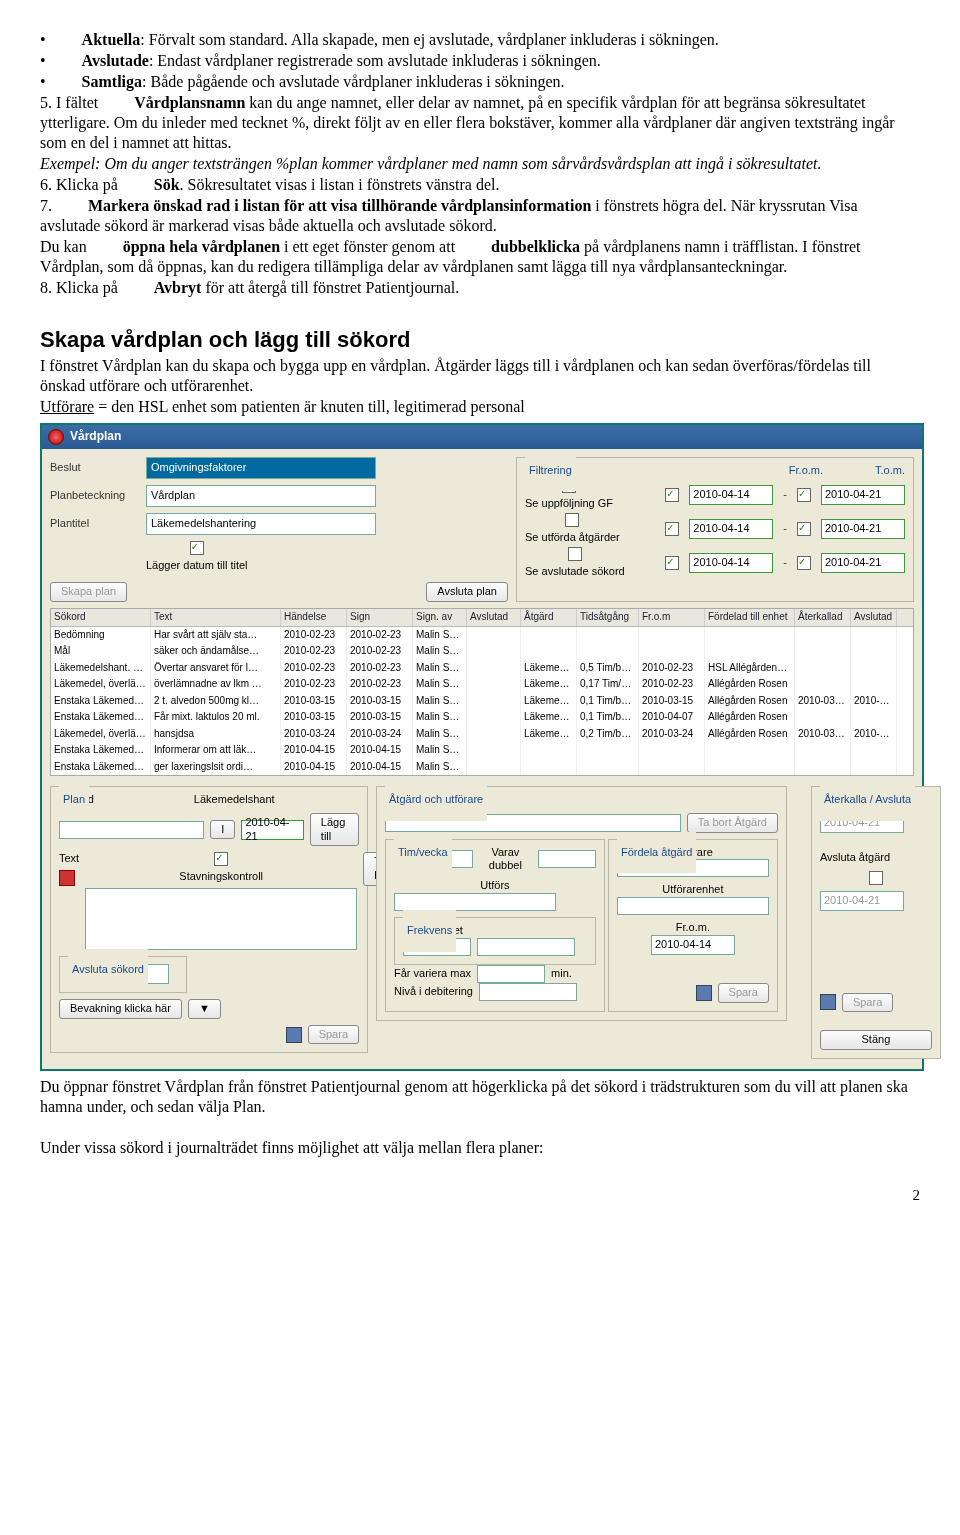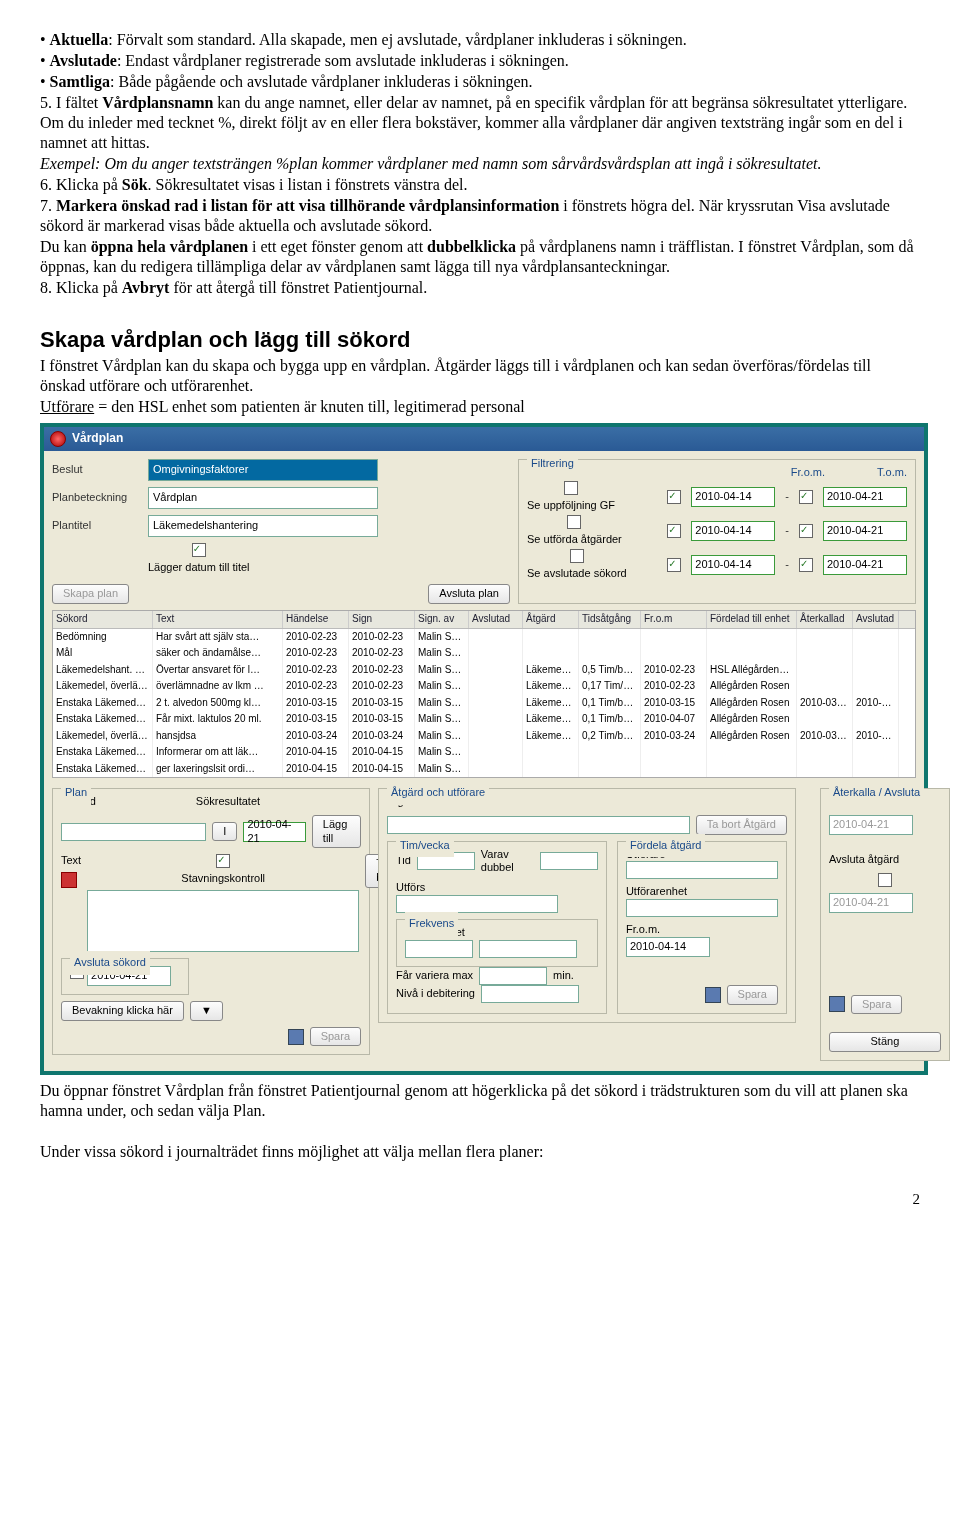--- a/index.html
+++ b/index.html
@@ -9,35 +9,35 @@
     color: #000;
     background: #fff;
     margin: 0;
     padding: 30px 40px 30px 40px;
     width: 960px;
     box-sizing: border-box;
   }
   .text-block p {
     margin: 0 0 1px 0;
   }
-  .bold { font-weight: bold; }
+  .bold { font-weight: bold; margin-left: 32px; }
   .italic { font-style: italic; }
   h2.section {
     font-family: Arial, Helvetica, sans-serif;
     font-weight: bold;
     font-size: 22px;
     margin: 28px 0 2px 0;
   }
   
   .app {
     font-family: Tahoma, Arial, sans-serif;
     font-size: 11px;
     color: #000;
     background: #ece9d8;
-    border: 4px solid #0f766e;
+    border: 2px solid #0f766e;
     width: 880px;
     margin: 6px 0 6px 0;
   }
   .titlebar {
     background: linear-gradient(#3a6ea5, #2a5a95);
     color: #fff;
     padding: 4px 6px;
     display: flex;
     align-items: center;
     gap: 6px;
@@ -94,21 +94,21 @@
   }
   .btn.disabled{ color:#999; }
   .fieldset {
     border:1px solid #b8b8a8;
     padding: 6px 8px 8px 8px;
     position:relative;
     background:#ece9d8;
   }
   .fieldset > .legend {
     position:absolute;top:-8px;left:8px;
-    background:#ece9d8;padding:5px 4px;color:#1a4a8a;font-size:11px;
+    background:#ece9d8;padding:14px 4px;color:#1a4a8a;font-size:11px;
   }
   .filterbox {
     width: 380px;
   }
   .filtrow{display:flex;align-items:center;gap:10px;margin:2px 0;}
   .dateinp {
     background:#fff;border:1px solid #7a9;padding:1px 3px;width:76px;height:16px;
     display:inline-flex;align-items:center;font-size:11px;
   }
   .dateinp.green{border-color:#3a9a3a;}
@@ -404,21 +404,21 @@
           <div class="gc"></div>
         </div>
       </div>
   </div>
 
   <div class="lower">
     <div class="fieldset panel-plan">
       <div class="legend">Plan</div>
       <div style="display:flex;gap:100px;">
         <span>Sökord</span>
-        <span>Sökresultatet</span>
+        <span>Läkemedelshant</span>
       </div>
       <div class="row2">
         <div class="inpw"></div>
         <span class="btn">I</span>
         <span class="dateinp green">2010-04-21</span>
         <span class="btn">Lägg till</span>
       </div>
       <div class="row2" style="align-items:flex-start;">
         <div style="display:flex;flex-direction:column;gap:4px;">
           <span>Text</span>
@@ -450,21 +450,21 @@
       </div>
     </div>
 
     <div class="fieldset panel-atg">
       <div class="legend">Åtgärd och utförare</div>
       <div><span>Åtgärd</span></div>
       <div class="row2">
         <div class="inpw" style="background:#fff;border:1px solid #7a9;height:16px;flex:1;"></div>
         <span class="btn disabled">Ta bort Åtgärd</span>
       </div>
-      <div style="display:flex;gap:10px;">
+      <div style="display:flex;gap:3px;text-align:center;">
         <div class="fieldset" style="flex:1;">
           <div class="legend">Tim/vecka</div>
           <div class="row2">
             <span>Tid</span>
             <span class="miniinp"></span>
             <span>Varav dubbel</span>
             <span class="miniinp"></span>
           </div>
           <div class="spacer"></div>
           <div><span>Utförs</span></div>

